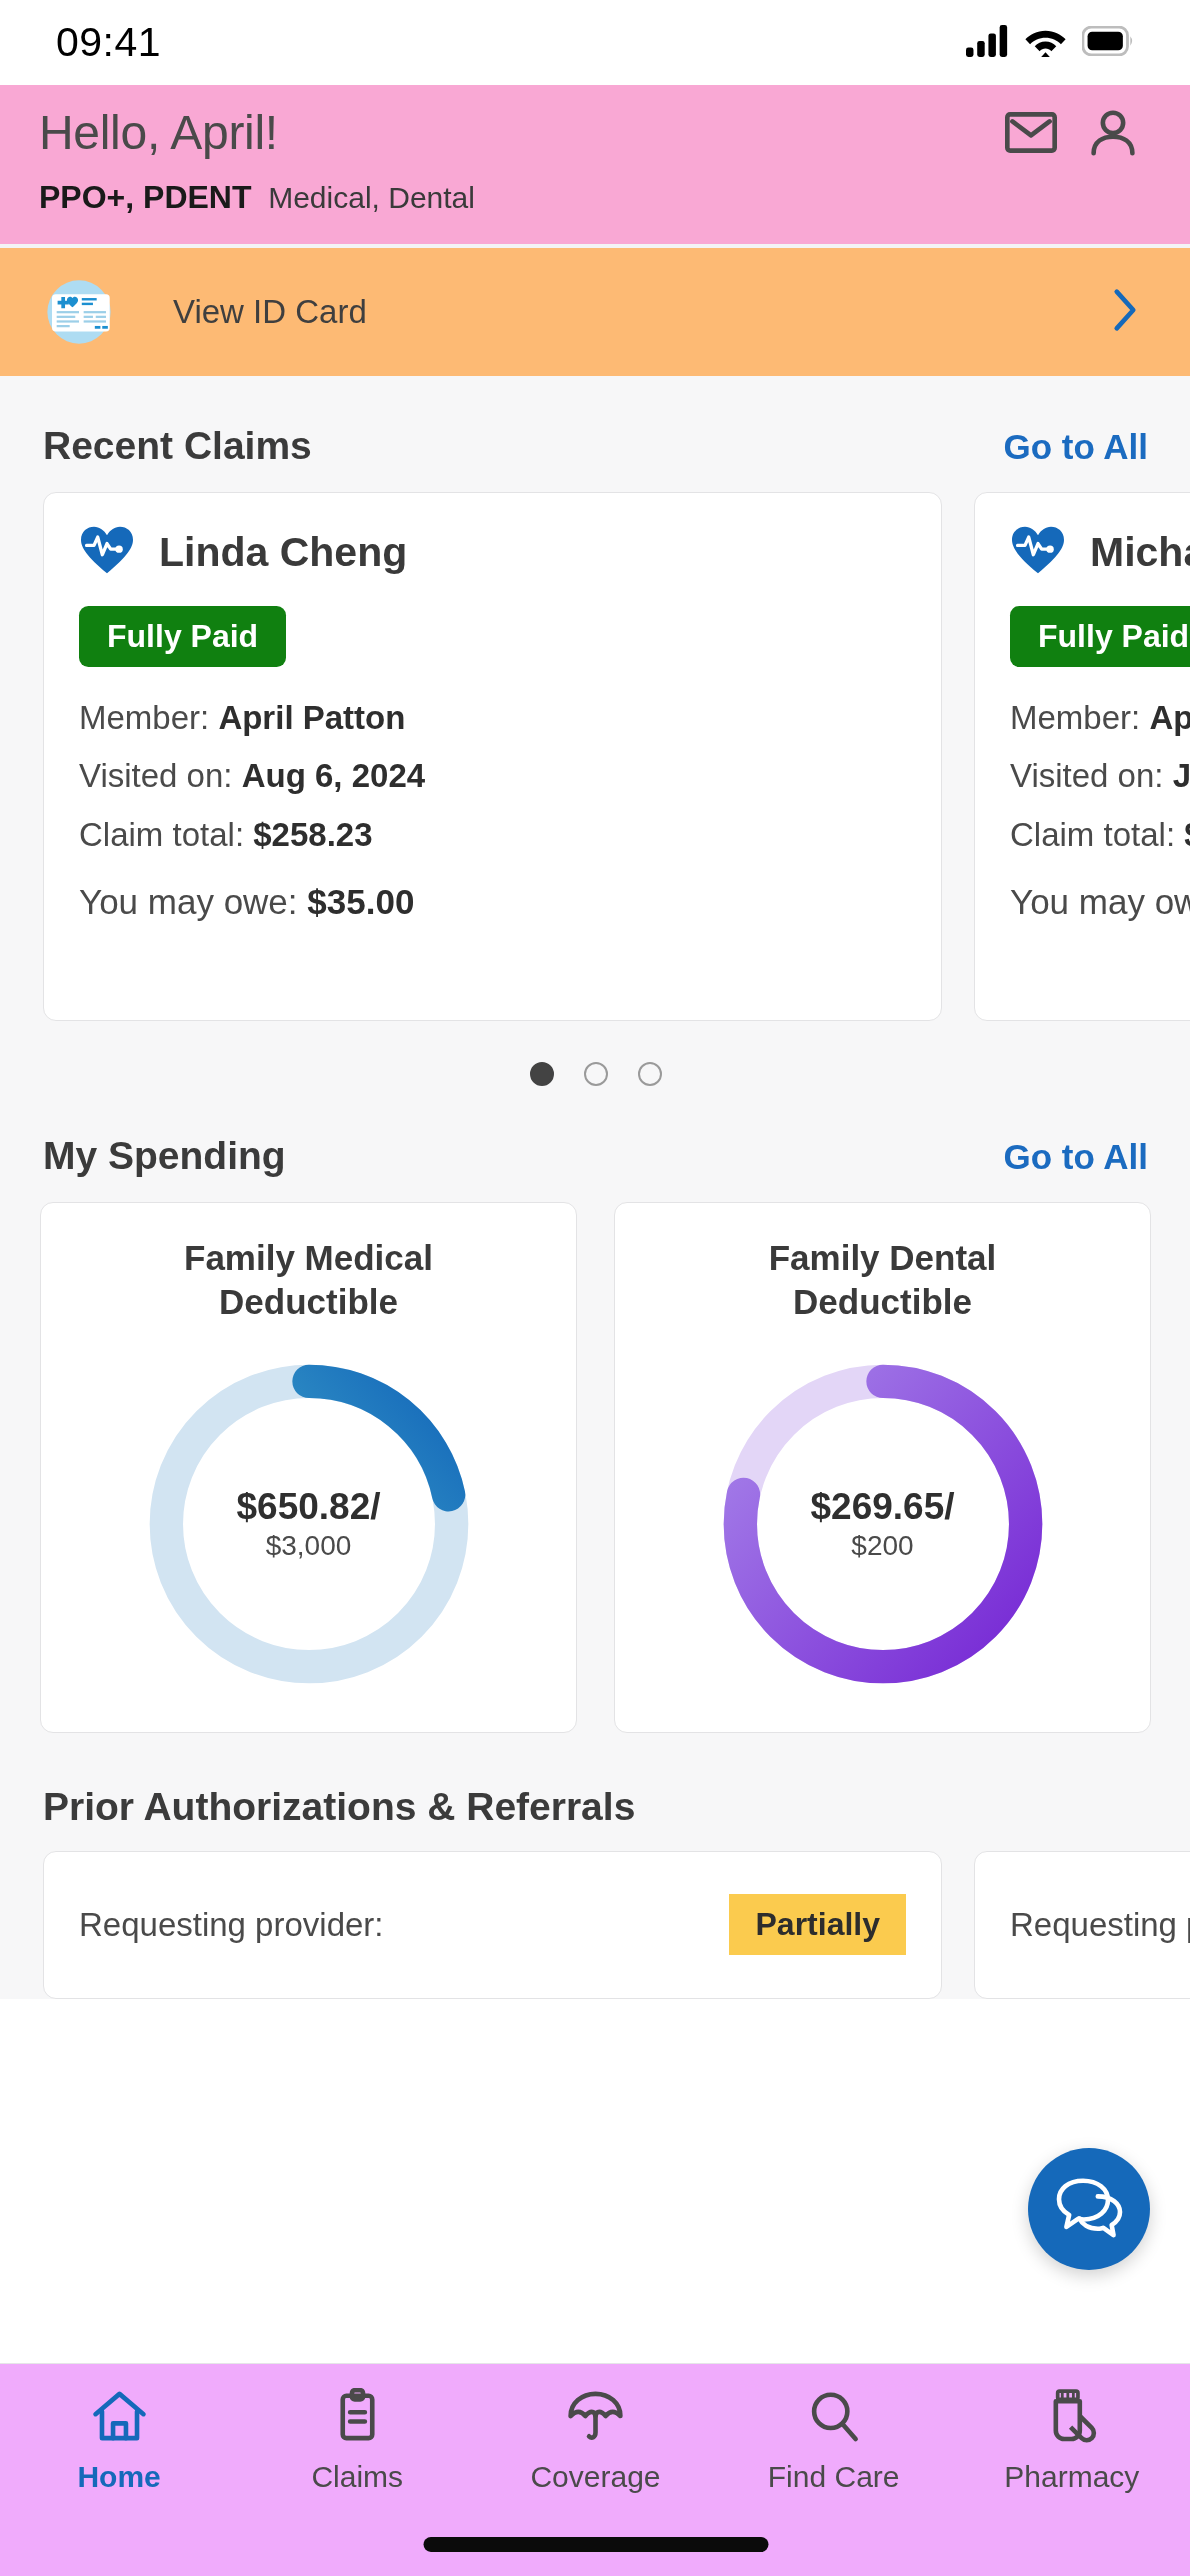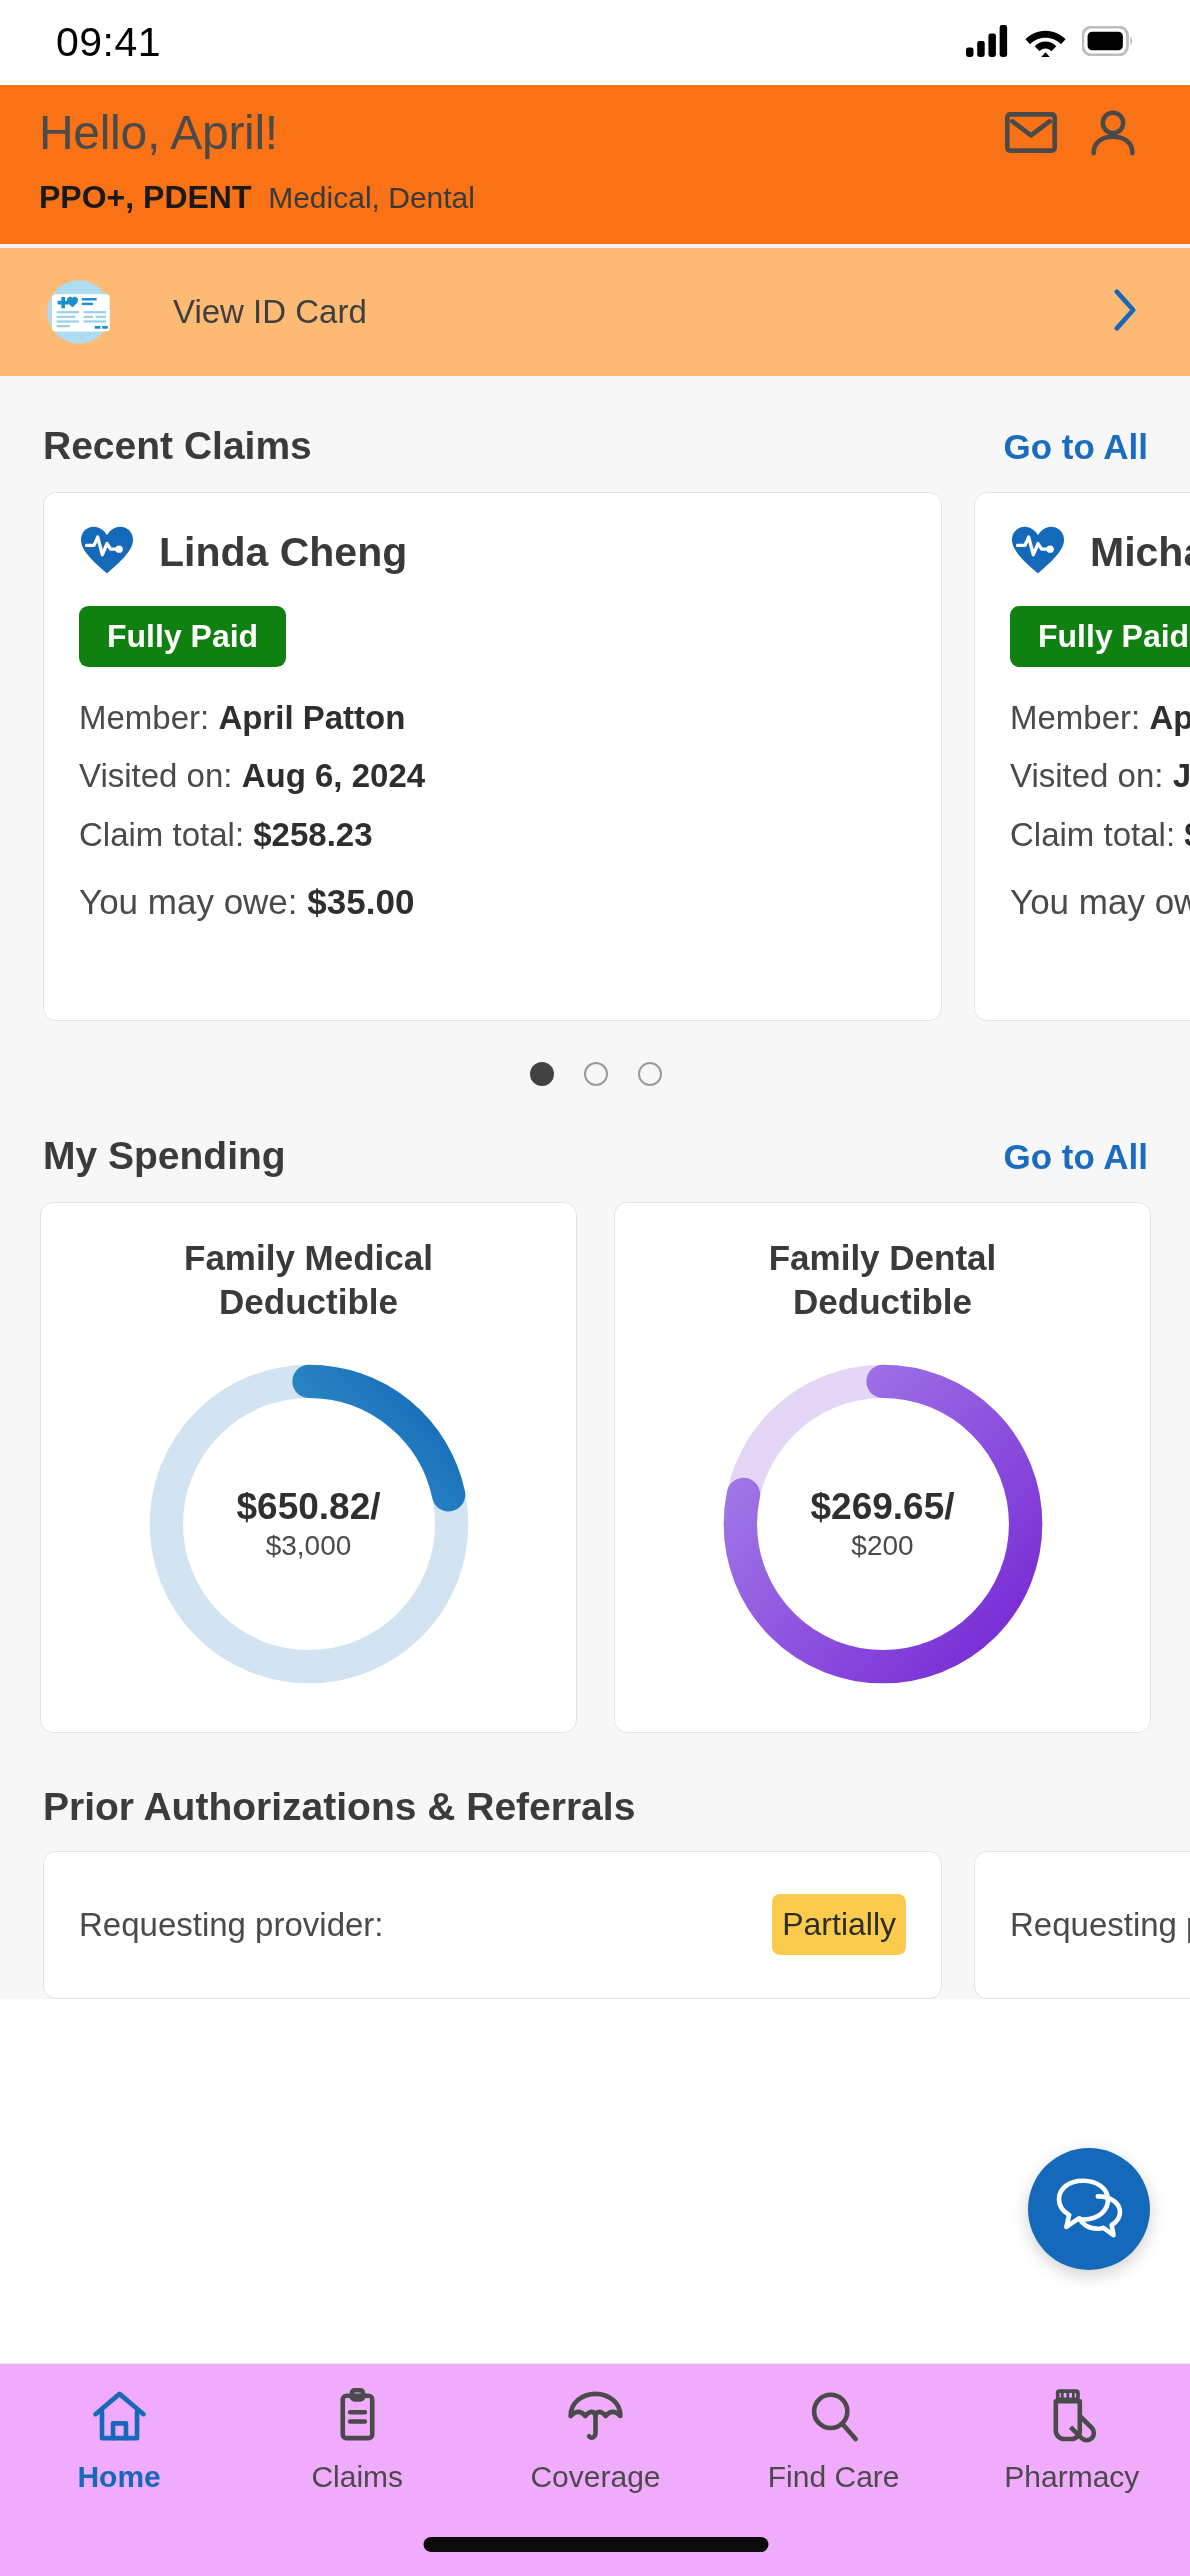--- a/index.html
+++ b/index.html
@@ -18,21 +18,21 @@
     display:flex;
     align-items:center;
     justify-content:space-between;
     padding:0 57px 0 56px;
     background:#ffffff;
   }
   .status-time { font-size:41px; font-weight:500; color:#000; letter-spacing:0.5px; }
   .status-icons { display:flex; align-items:center; gap:15px; }
 
   
-  .header { background:#f97316; padding:20.4px 39px 28px 39px; }
+  .header { background:#f9a8d4; padding:20.4px 39px 28px 39px; }
   .header-top { display:flex; align-items:center; justify-content:space-between; }
   .greeting { font-size:48px; font-weight:400; color:#4a4a4a; letter-spacing:-0.3px; }
   .header-actions { display:flex; align-items:center; gap:32px; padding-right:15px; }
   .icon-btn { display:flex; align-items:center; justify-content:center; }
   .plan-line { margin-top:18.5px; display:flex; align-items:baseline; gap:16.7px; }
   .plan-code { font-size:32px; font-weight:700; color:#1a1a1a; }
   .plan-types { font-size:30px; font-weight:400; color:#3a3a3a; }
 
   .divider { height:3.7px; background:#f4f4f5; width:100%; }
 
@@ -117,22 +117,22 @@
   .pa-title { font-size:39px; font-weight:700; color:#3b3b3b; }
   .pa-strip { display:flex; gap:32px; padding:0 0 0 43px; overflow:hidden; }
   .pa-card {
     background:#ffffff; border:1.9px solid #e3e3e5; border-radius:13px;
     flex:0 0 899px; padding:32px 35px; min-height:148px;
     display:flex; align-items:center; justify-content:space-between; gap:18.5px;
   }
   .pa-label { font-size:33px; color:#4a4a4a; white-space:nowrap; }
   .pa-badge {
     background:#fbcb4e; color:#2d2d2d;
-    font-size:32px; font-weight:400;
-    padding:12px 10px; border-radius:8px; white-space:nowrap;
+    font-size:32px; font-weight:700;
+    padding:12px 26px; border-radius:0; white-space:nowrap;
   }
 
   
   .chat-fab {
     position:absolute; right:41px; top:2148px;
     width:122px; height:122px; border-radius:50%;
     background:#1569ba;
     display:flex; align-items:center; justify-content:center;
     box-shadow:0 5.6px 16.7px rgba(0,0,0,0.18);
     z-index:30;

